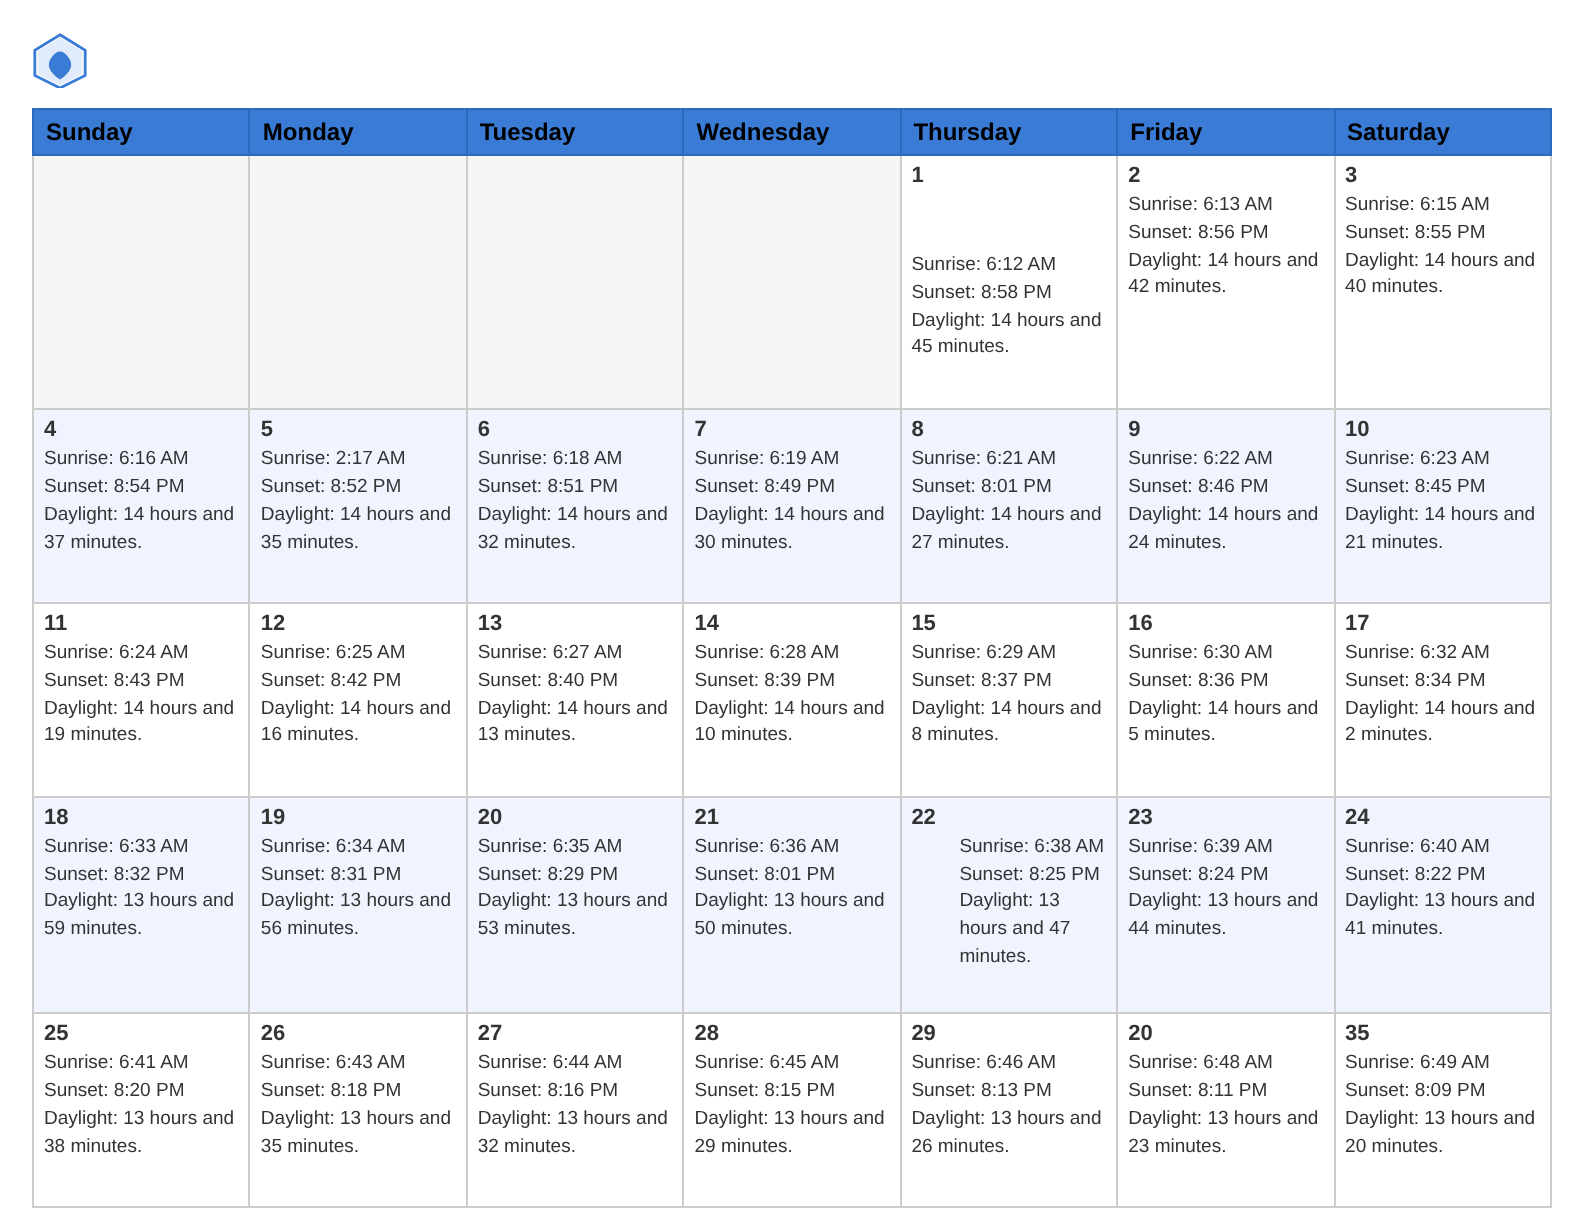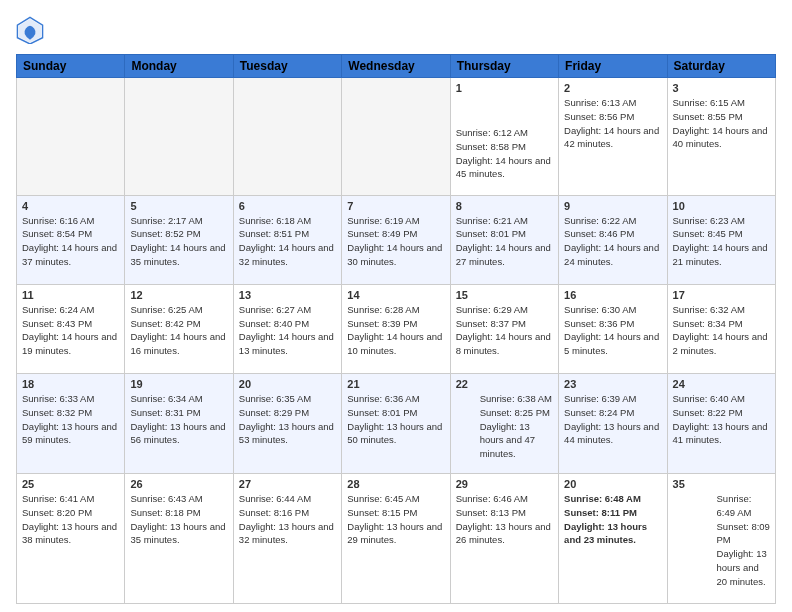--- a/index.html
+++ b/index.html
@@ -312,26 +312,26 @@
 Daylight: 13 hours and 29 minutes.</div>
           </td>
           <td>
             <span class="day-number">29</span>
             <div class="day-info" style="white-space: pre-line;">Sunrise: 6:46 AM
 Sunset: 8:13 PM
 Daylight: 13 hours and 26 minutes.</div>
           </td>
           <td>
             <span class="day-number">20</span>
-            <div class="day-info" style="white-space: pre-line; font-weight: bold;">Sunrise: 6:48 AM
+            <div class="day-info" style="white-space: pre-line;">Sunrise: 6:48 AM
 Sunset: 8:11 PM
 Daylight: 13 hours and 23 minutes.</div>
           </td>
           <td>
             <span class="day-number">35</span>
-            <div class="day-info" style="white-space: pre-line; margin-left: 44px;">Sunrise: 6:49 AM
+            <div class="day-info" style="white-space: pre-line;">Sunrise: 6:49 AM
 Sunset: 8:09 PM
 Daylight: 13 hours and 20 minutes.</div>
           </td>
         </tr>
       </tbody>
   </table>
 </div>
 
 </body></html>

